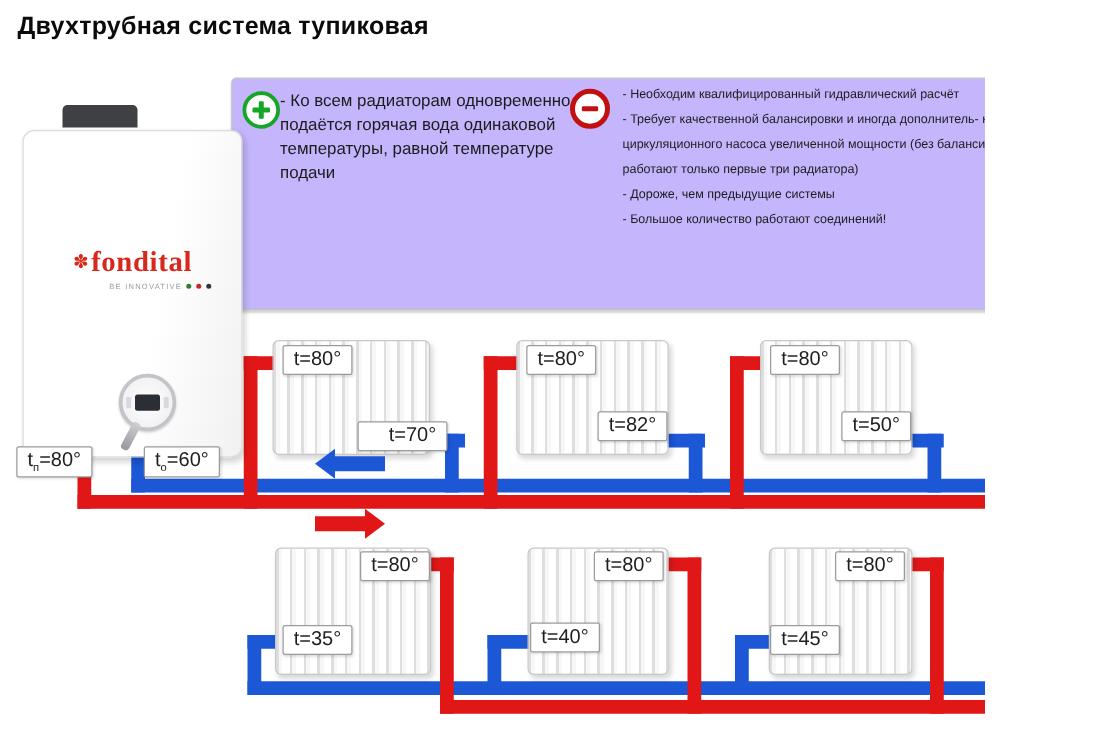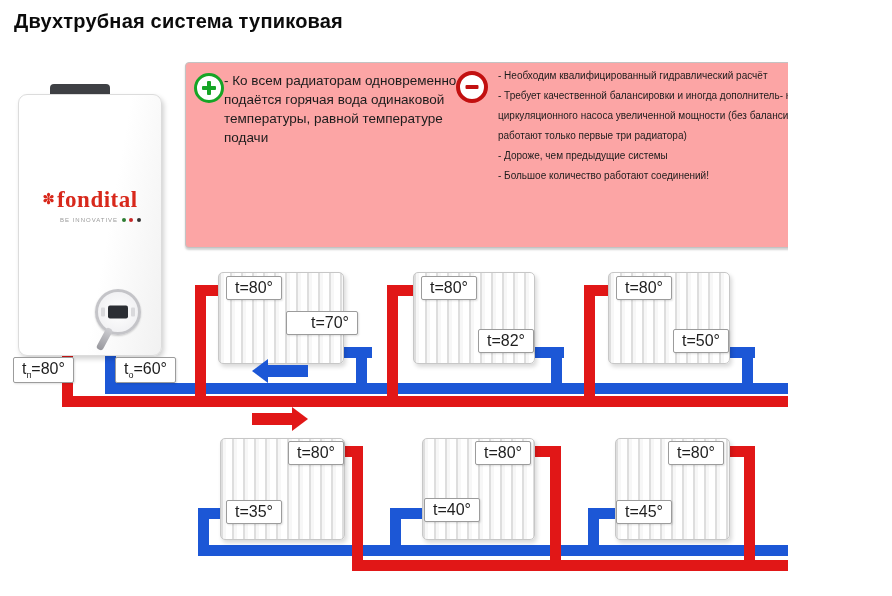--- a/index.html
+++ b/index.html
@@ -14,21 +14,21 @@
     position:relative;width:788px;height:596px;background:#fff;
     font-family:"Liberation Sans",sans-serif;overflow:hidden;
   }
   .title{
     position:absolute;left:14px;top:10px;font-size:20px;font-weight:bold;color:#0b0b0b;
     letter-spacing:.2px;
   }
   
   .infobox{
     position:absolute;left:185px;top:62px;width:685px;height:184px;
-    background:#fca5a5;border:1px solid #c3c3c3;border-radius:4px;
+    background:#c4b5fd;border:1px solid #c3c3c3;border-radius:4px;
     box-shadow:0 2px 2px rgba(0,0,0,.18);
   }
   .sign{
     position:absolute;width:24px;height:24px;border-radius:50%;
     background:#fff;
   }
   .sign-plus{left:8px;top:10px;border:3px solid var(--pros);}
   .sign-minus{left:270px;top:8px;border:4px solid var(--cons);}
   .sign .hbar{position:absolute;left:50%;top:50%;transform:translate(-50%,-50%);border-radius:1px;}
   .sign-plus .hbar{width:14px;height:4px;background:var(--pros);}
@@ -36,24 +36,25 @@
   .sign-minus .hbar{width:13px;height:4px;background:var(--cons);}
   .pros-text{
     position:absolute;left:38px;top:8px;width:233px;font-size:13.5px;line-height:19px;color:#1c1c1c;
   }
   .cons-text{
     position:absolute;left:312px;top:3px;width:378px;font-size:10px;line-height:20px;color:#1c1c1c;
   }
   
   .flue{position:absolute;left:50px;top:84px;width:60px;height:18px;background:#3e4044;border-radius:4px 4px 0 0;}
   .boiler{
-    position:absolute;left:18px;top:94px;width:142px;height:260px;
+    position:absolute;left:18px;top:104px;width:142px;height:260px;
     background:linear-gradient(100deg,#ffffff 60%,#f1f1f1);
     border:1px solid #dcdcdc;border-radius:9px;
     box-shadow:2px 3px 5px rgba(0,0,0,.18);
+    padding-left:32px;
   }
   .brand{position:absolute;left:0;top:92px;width:100%;text-align:center;color:#d8281b;}
   .brand .flower{font-size:15px;vertical-align:3px;margin-right:2px;}
   .brand .word{font-family:"Liberation Serif",serif;font-weight:bold;font-size:23px;letter-spacing:.5px;}
   .brand-sub{position:absolute;left:0;top:122px;width:86%;text-align:right;font-size:6px;color:#9a9a9a;letter-spacing:1px;}
   .brand-sub .dot{display:inline-block;width:4px;height:4px;border-radius:50%;margin-left:1px;vertical-align:0;}
   .ctrl{position:absolute;left:76px;top:194px;width:40px;height:40px;border-radius:50%;
     border:3px solid #c4c4c8;background:radial-gradient(#ffffff,#ececef);box-shadow:0 1px 2px rgba(0,0,0,.2);}
   .ctrl .screen{position:absolute;left:50%;top:50%;transform:translate(-50%,-50%);width:20px;height:13px;background:#2b2e34;border-radius:2px;}
   .ctrl .mk{position:absolute;top:50%;transform:translateY(-50%);width:4px;height:9px;background:#d9d9dc;border-radius:1px;}
@@ -183,21 +184,21 @@
   </div>
 
   <div class="tlabel" style="left:13px;top:357px;">
     <span>t</span><sub>п</sub><span>=80°</span>
   </div>
   <div class="tlabel" style="left:115px;top:357px;">
     <span>t</span><sub>о</sub><span>=60°</span>
   </div>
 
   <div class="tlabel" style="left:226px;top:276px;">t=80°</div>
-  <div class="tlabel" style="left:286px;top:311px;padding-left:24px;">t=70°</div>
+  <div class="tlabel" style="left:286px;top:337px;padding-left:24px;">t=70°</div>
   <div class="tlabel" style="left:421px;top:276px;">t=80°</div>
   <div class="tlabel" style="left:478px;top:329px;">t=82°</div>
   <div class="tlabel" style="left:616px;top:276px;">t=80°</div>
   <div class="tlabel" style="left:673px;top:329px;">t=50°</div>
 
   <div class="tlabel" style="left:288px;top:441px;">t=80°</div>
   <div class="tlabel" style="left:226px;top:500px;">t=35°</div>
   <div class="tlabel" style="left:475px;top:441px;">t=80°</div>
   <div class="tlabel" style="left:424px;top:498px;">t=40°</div>
   <div class="tlabel" style="left:668px;top:441px;">t=80°</div>

